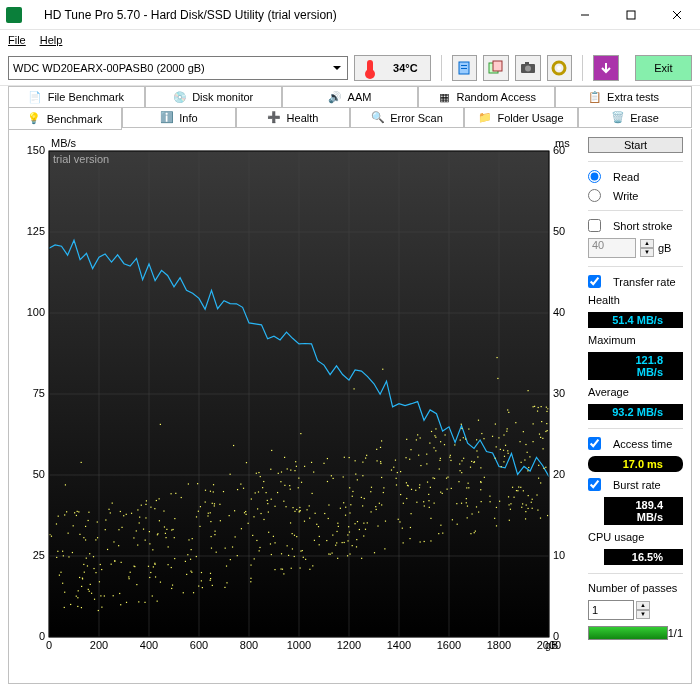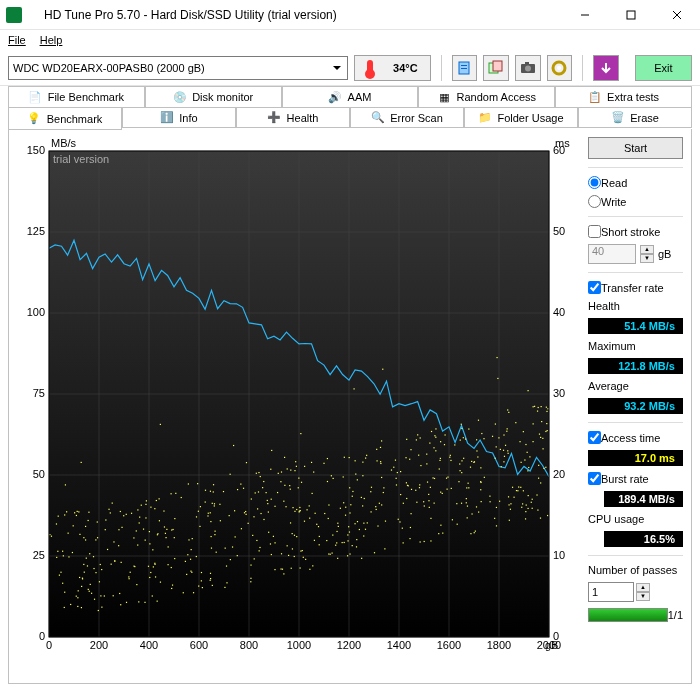--- a/index.html
+++ b/index.html
@@ -25,31 +25,31 @@
 .tabs-area { padding: 0 8px; }
 .tabs-row { display: flex; }
 .tab { flex: 1; height: 21px; border: 1px solid #c0c0c0; border-bottom: none; display: flex; align-items: center; justify-content: center; gap: 5px; background: #fff; font-size: 11px; position: relative; }
 .tabs-row.row2 .tab { border-bottom: 1px solid #c0c0c0; }
 .tab.active { background: #fff; border-bottom: 1px solid #fff; z-index: 2; margin-bottom: -1px; height: 23px; }
 .tab-icon { width: 14px; height: 14px; display: inline-flex; align-items: center; justify-content: center; }
 .content { display: flex; padding: 8px; gap: 8px; border: 1px solid #c0c0c0; margin: 0 8px 8px 8px; border-top: none; height: 555px; }
 .chart-wrap { flex: 1; display: flex; flex-direction: column; }
 svg.chart { width: 560px; height: 520px; }
 .side { width: 95px; display: flex; flex-direction: column; gap: 6px; }
-.start-btn { height: 22px; border: 1px solid #888; background: #e9e9e9; }
-.radio-row, .check-row { display: flex; align-items: center; gap: 0; }
+.start-btn { height: 16px; border: 1px solid #888; background: #e9e9e9; }
+.radio-row, .check-row { display: flex; align-items: center; gap: 12px; }
 .radio-row input, .check-row input { margin: 0; }
 .stroke-row { display: flex; align-items: center; gap: 4px; }
 .stroke-input { width: 48px; height: 20px; border: 1px solid #aaa; background: #f5f5f5; color: #888; padding: 0 3px; position:relative;}
 .stroke-spin { width:14px; display:flex; flex-direction:column;}
 .stroke-spin div{height:9px;border:1px solid #aaa;background:#eee;font-size:6px;text-align:center;line-height:7px;}
 .stat-label { font-size: 11px; }
-.stat-val { background: #000; padding: 2px 8px; text-align: right; font-weight: bold; font-size: 11px; }
+.stat-val { background: #000; padding: 2px 20px; text-align: right; font-weight: bold; font-size: 11px; }
 .stat-val.teal { color: #00d7ff; }
-.stat-val.yellow { color: #ffff00; }
+.stat-val.yellow { color: #ffff00; border-radius: 7px; }
 .stat-val.white { color: #fff; margin-left: 16px; }
 .sep { height: 1px; background: #ddd; margin: 2px 0; }
 .passes-row { display: flex; align-items: center; gap: 2px; }
 .passes-input { width: 46px; height: 20px; border: 1px solid #888; padding: 0 3px; }
 .pb-wrap{display:flex;align-items:center;gap:0;}
 .pb-bar{flex:1;height:14px;border:1px solid #888;background:linear-gradient(#3c3,#181);}
 </style>
 </head>
 <body>
 

